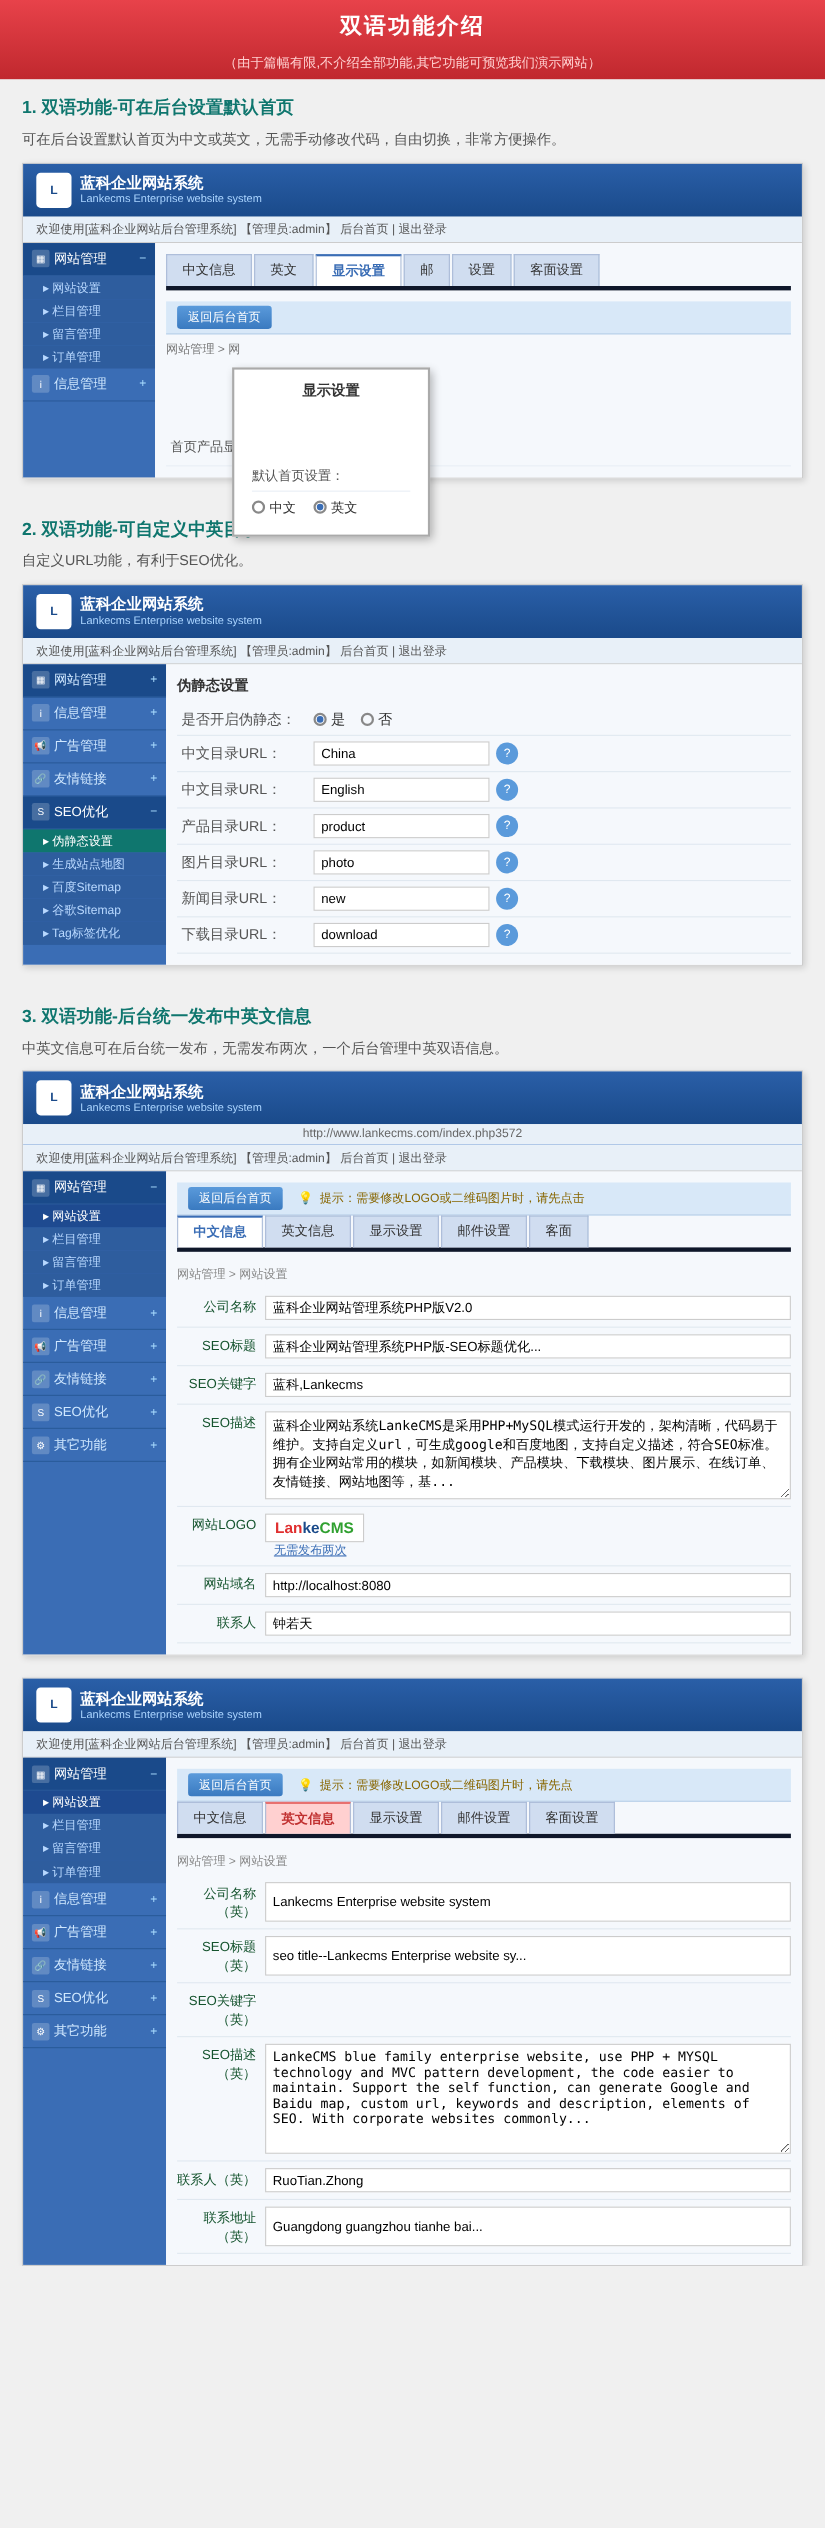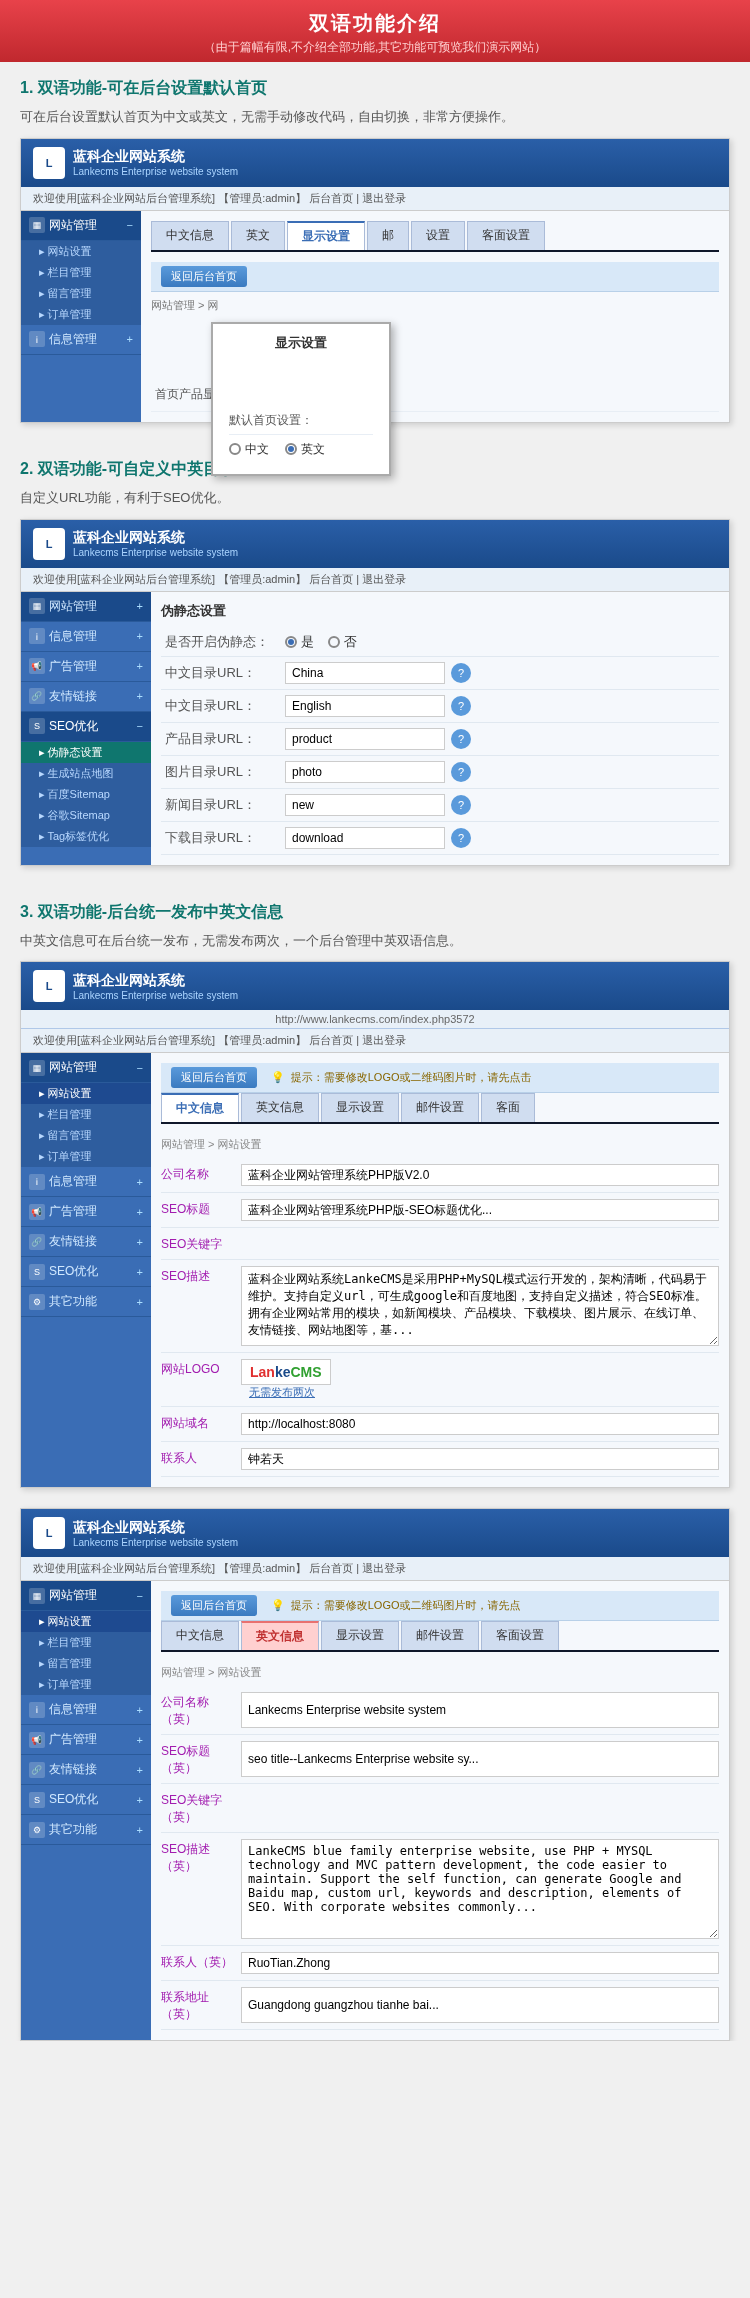--- a/index.html
+++ b/index.html
@@ -19,21 +19,21 @@
       color: #fff;
     }
     .page-header h1 {
       font-size: 20px;
       font-weight: bold;
       letter-spacing: 2px;
     }
     .page-header p {
       font-size: 12px;
       color: #ffd0d0;
-      margin-top: 2px;
+      margin-top: 12px;
     }
 
     
     .section-title {
       padding: 16px 20px 8px;
       font-size: 16px;
       font-weight: bold;
       color: #0f766e;
     }
     .section-desc {
@@ -131,21 +131,21 @@
     }
     .cms-content {
       flex: 1;
       padding: 10px;
       background: #f5f8fc;
     }
 
     
     .cms-tabs {
       display: flex;
-      border-bottom: 2px solid #0f172a;
+      border-bottom: 4px solid #0f172a;
       margin-bottom: 10px;
     }
     .cms-tab {
       padding: 5px 14px;
       font-size: 12px;
       background: #d0ddf0;
       border: 1px solid #aabbd8;
       border-bottom: none;
       margin-right: 2px;
       cursor: pointer;
@@ -308,22 +308,22 @@
     .company-form {
       font-size: 12px;
     }
     .company-row {
       display: flex;
       padding: 6px 0;
       border-bottom: 1px solid #e0e8f0;
     }
     .company-label {
       width: 80px;
-      color: #a21caf;
-      text-align: left;
+      color: #14532d;
+      text-align: right;
       padding-right: 8px;
       flex-shrink: 0;
       padding-top: 2px;
     }
     .company-input {
       border: 1px solid #ccc;
       background: #fff;
       padding: 3px 6px;
       font-size: 12px;
       width: 95%;
@@ -648,20 +648,21 @@
           <div class="company-row">
             <span class="company-label">公司名称</span>
             <input class="company-input" value="蓝科企业网站管理系统PHP版V2.0" style="">
           </div>
           <div class="company-row">
             <span class="company-label">SEO标题</span>
             <input class="company-input" value="蓝科企业网站管理系统PHP版-SEO标题优化..." style="">
           </div>
           <div class="company-row">
             <span class="company-label">SEO关键字</span>
+            <input class="company-input" value="蓝科,Lankecms" style="">
           </div>
           <div class="company-row">
             <span class="company-label">SEO描述</span>
             <textarea class="textarea-field" style="">蓝科企业网站系统LankeCMS是采用PHP+MySQL模式运行开发的，架构清晰，代码易于维护。支持自定义url，可生成google和百度地图，支持自定义描述，符合SEO标准。拥有企业网站常用的模块，如新闻模块、产品模块、下载模块、图片展示、在线订单、友情链接、网站地图等，基...</textarea>
           </div>
           <div class="company-row">
             <span class="company-label">网站LOGO</span>
             <div>
               <div class="logo-img">
                 <span class="red">Lan</span><span class="blue">ke</span><span class="green">CMS</span>

